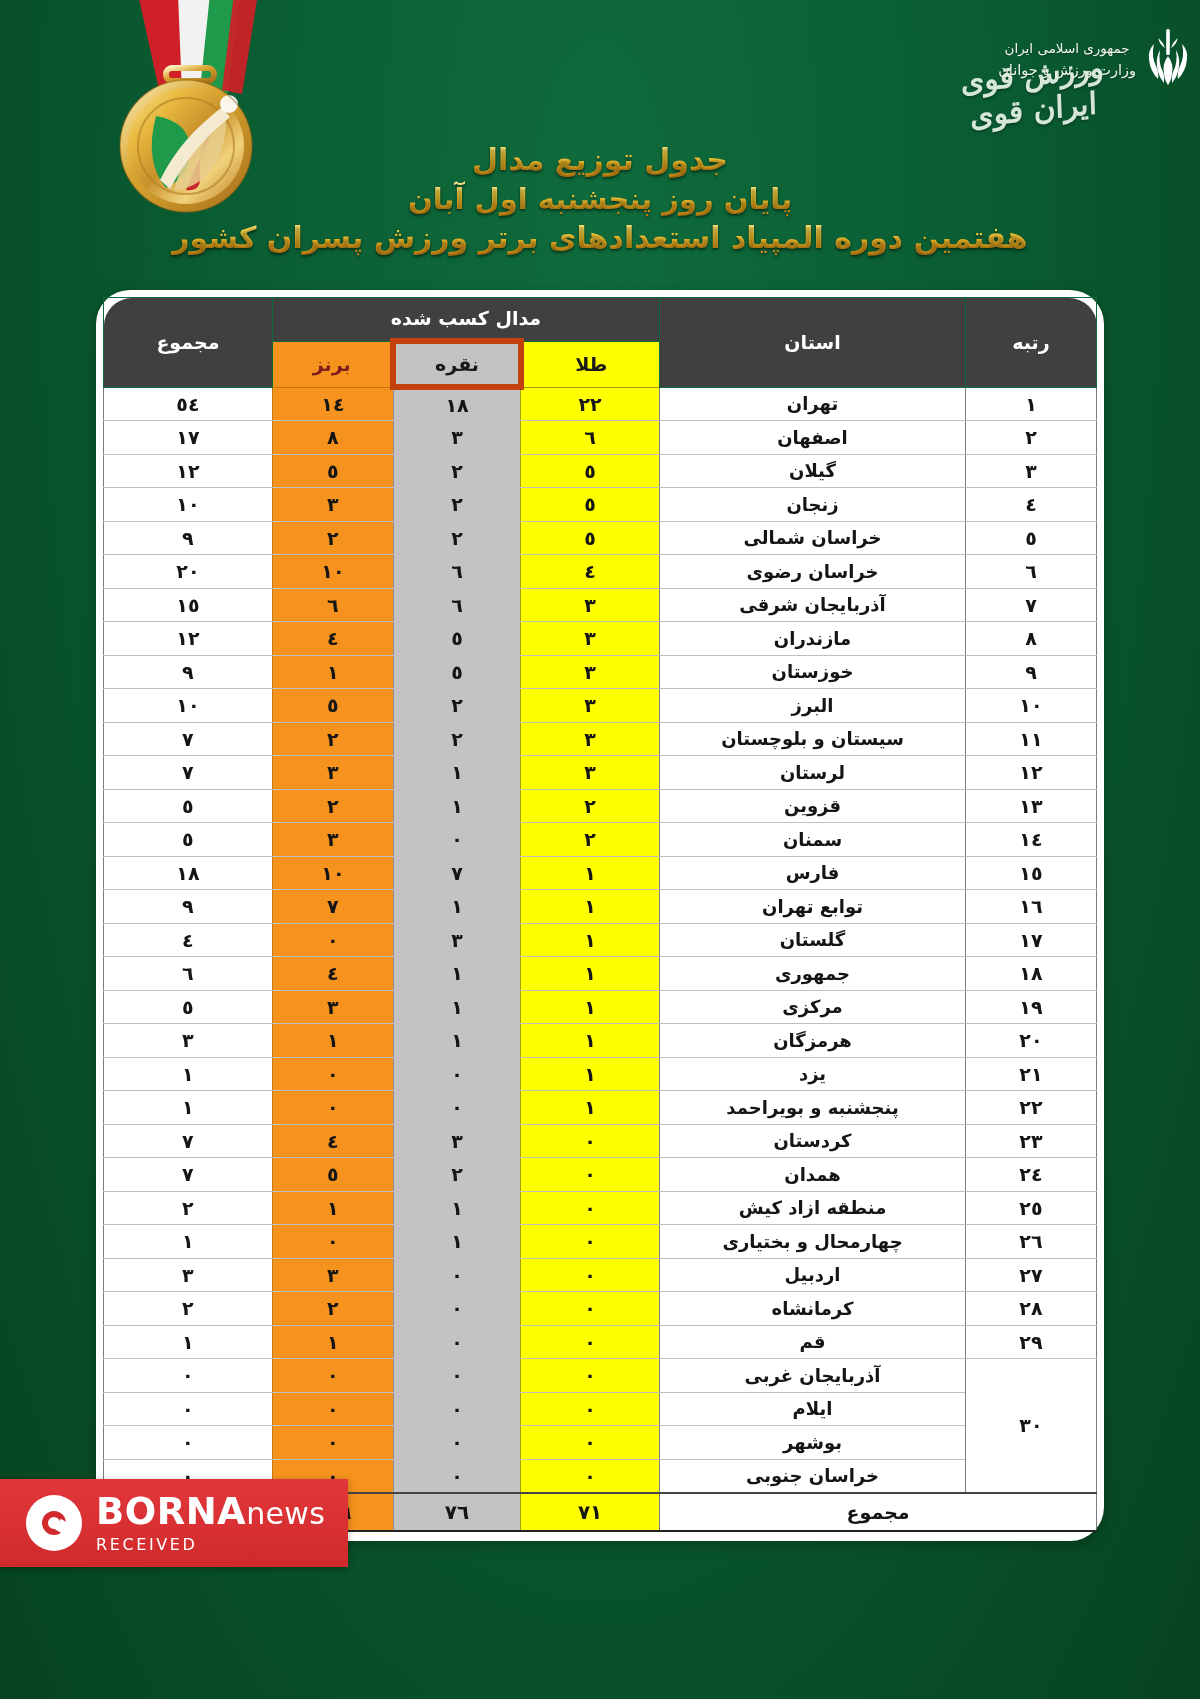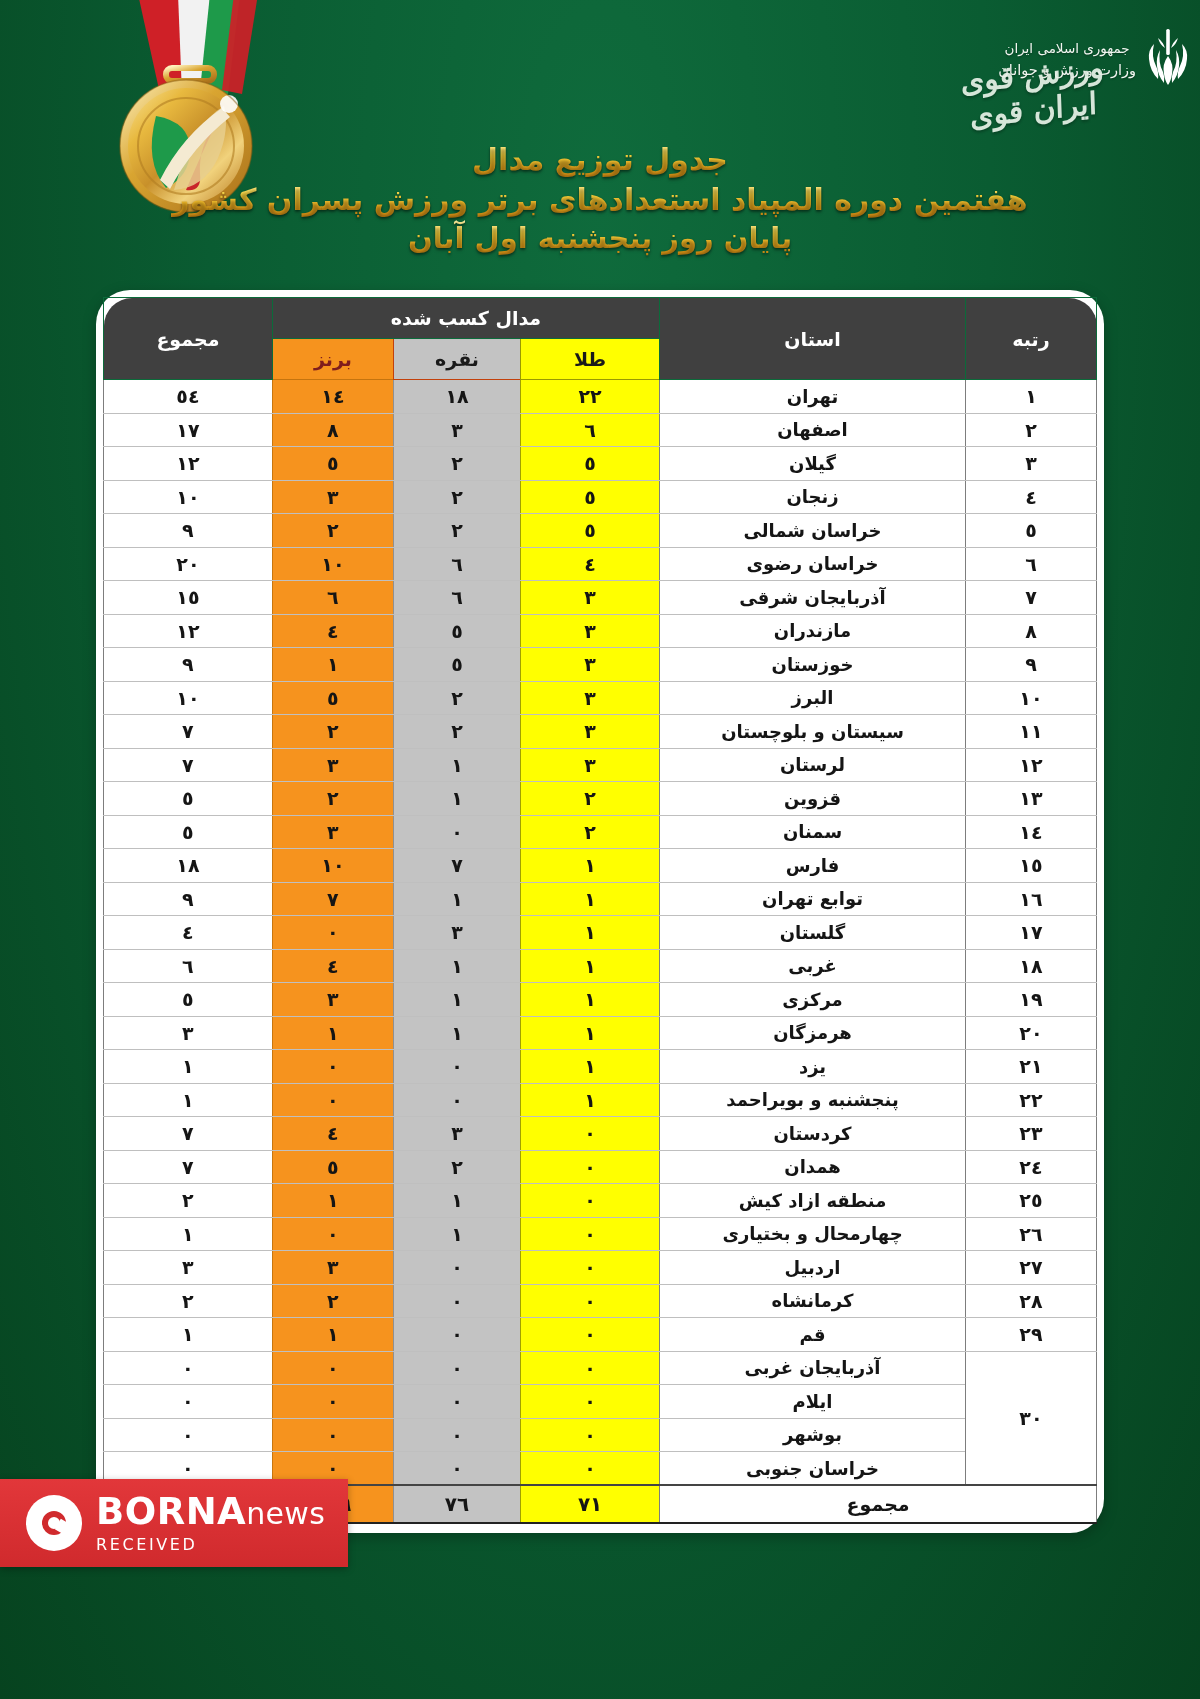--- a/index.html
+++ b/index.html
@@ -128,21 +128,21 @@
   }
   thead tr:first-child th.corner-right { border-top-right-radius: 28px; }
   thead tr:first-child th.corner-left  { border-top-left-radius: 28px; }
 
   thead th.sub-gold {
     background: #ffff00; color: #1a1a1a;
     border: 1px solid #9a9a00;
   }
   thead th.sub-silver {
     background: #c3c3c3; color: #1a1a1a;
-    border: 1px solid #c2410c;
+    border: 6px solid #c2410c;
   }
   thead th.sub-bronze {
     background: #f6931e; color: #7f1d1d;
     border: 1px solid #c5740e;
   }
 
   
   tbody td {
     font-size: 19px;
     font-weight: 700;
@@ -278,22 +278,22 @@
       <div class="l2">وزارت ورزش و جوانان</div>
     </div>
   </div>
 
   <div class="watermark">
     <div class="watermark-text">ورزش قوی<br>ایران قوی</div>
   </div>
 
   <div class="headline">
     <div class="line l1">جدول توزیع مدال</div>
+    <div class="line l3">پایان روز پنجشنبه اول آبان</div>
     <div class="line l2">هفتمین دوره المپیاد استعدادهای برتر ورزش پسران کشور</div>
-    <div class="line l3">پایان روز پنجشنبه اول آبان</div>
   </div>
 </div>
 
 <div class="card">
   <table class="medals">
     <colgroup>
       <col class="c-rank">
         <col class="c-prov">
         <col class="c-gold">
       <col class="c-silv">
@@ -445,21 +445,21 @@
         <tr>
           <td class="rank">۱۷</td>
           <td class="prov">گلستان</td>
           <td class="gold">۱</td>
           <td class="silver">۳</td>
           <td class="bronze">۰</td>
           <td class="total">٤</td>
         </tr>
         <tr>
           <td class="rank">۱۸</td>
-          <td class="prov">غربی</td>
+          <td class="prov">جمهوری</td>
           <td class="gold">۱</td>
           <td class="silver">۱</td>
           <td class="bronze">٤</td>
           <td class="total">٦</td>
         </tr>
         <tr>
           <td class="rank">۱۹</td>
           <td class="prov">مرکزی</td>
           <td class="gold">۱</td>
           <td class="silver">۱</td>

